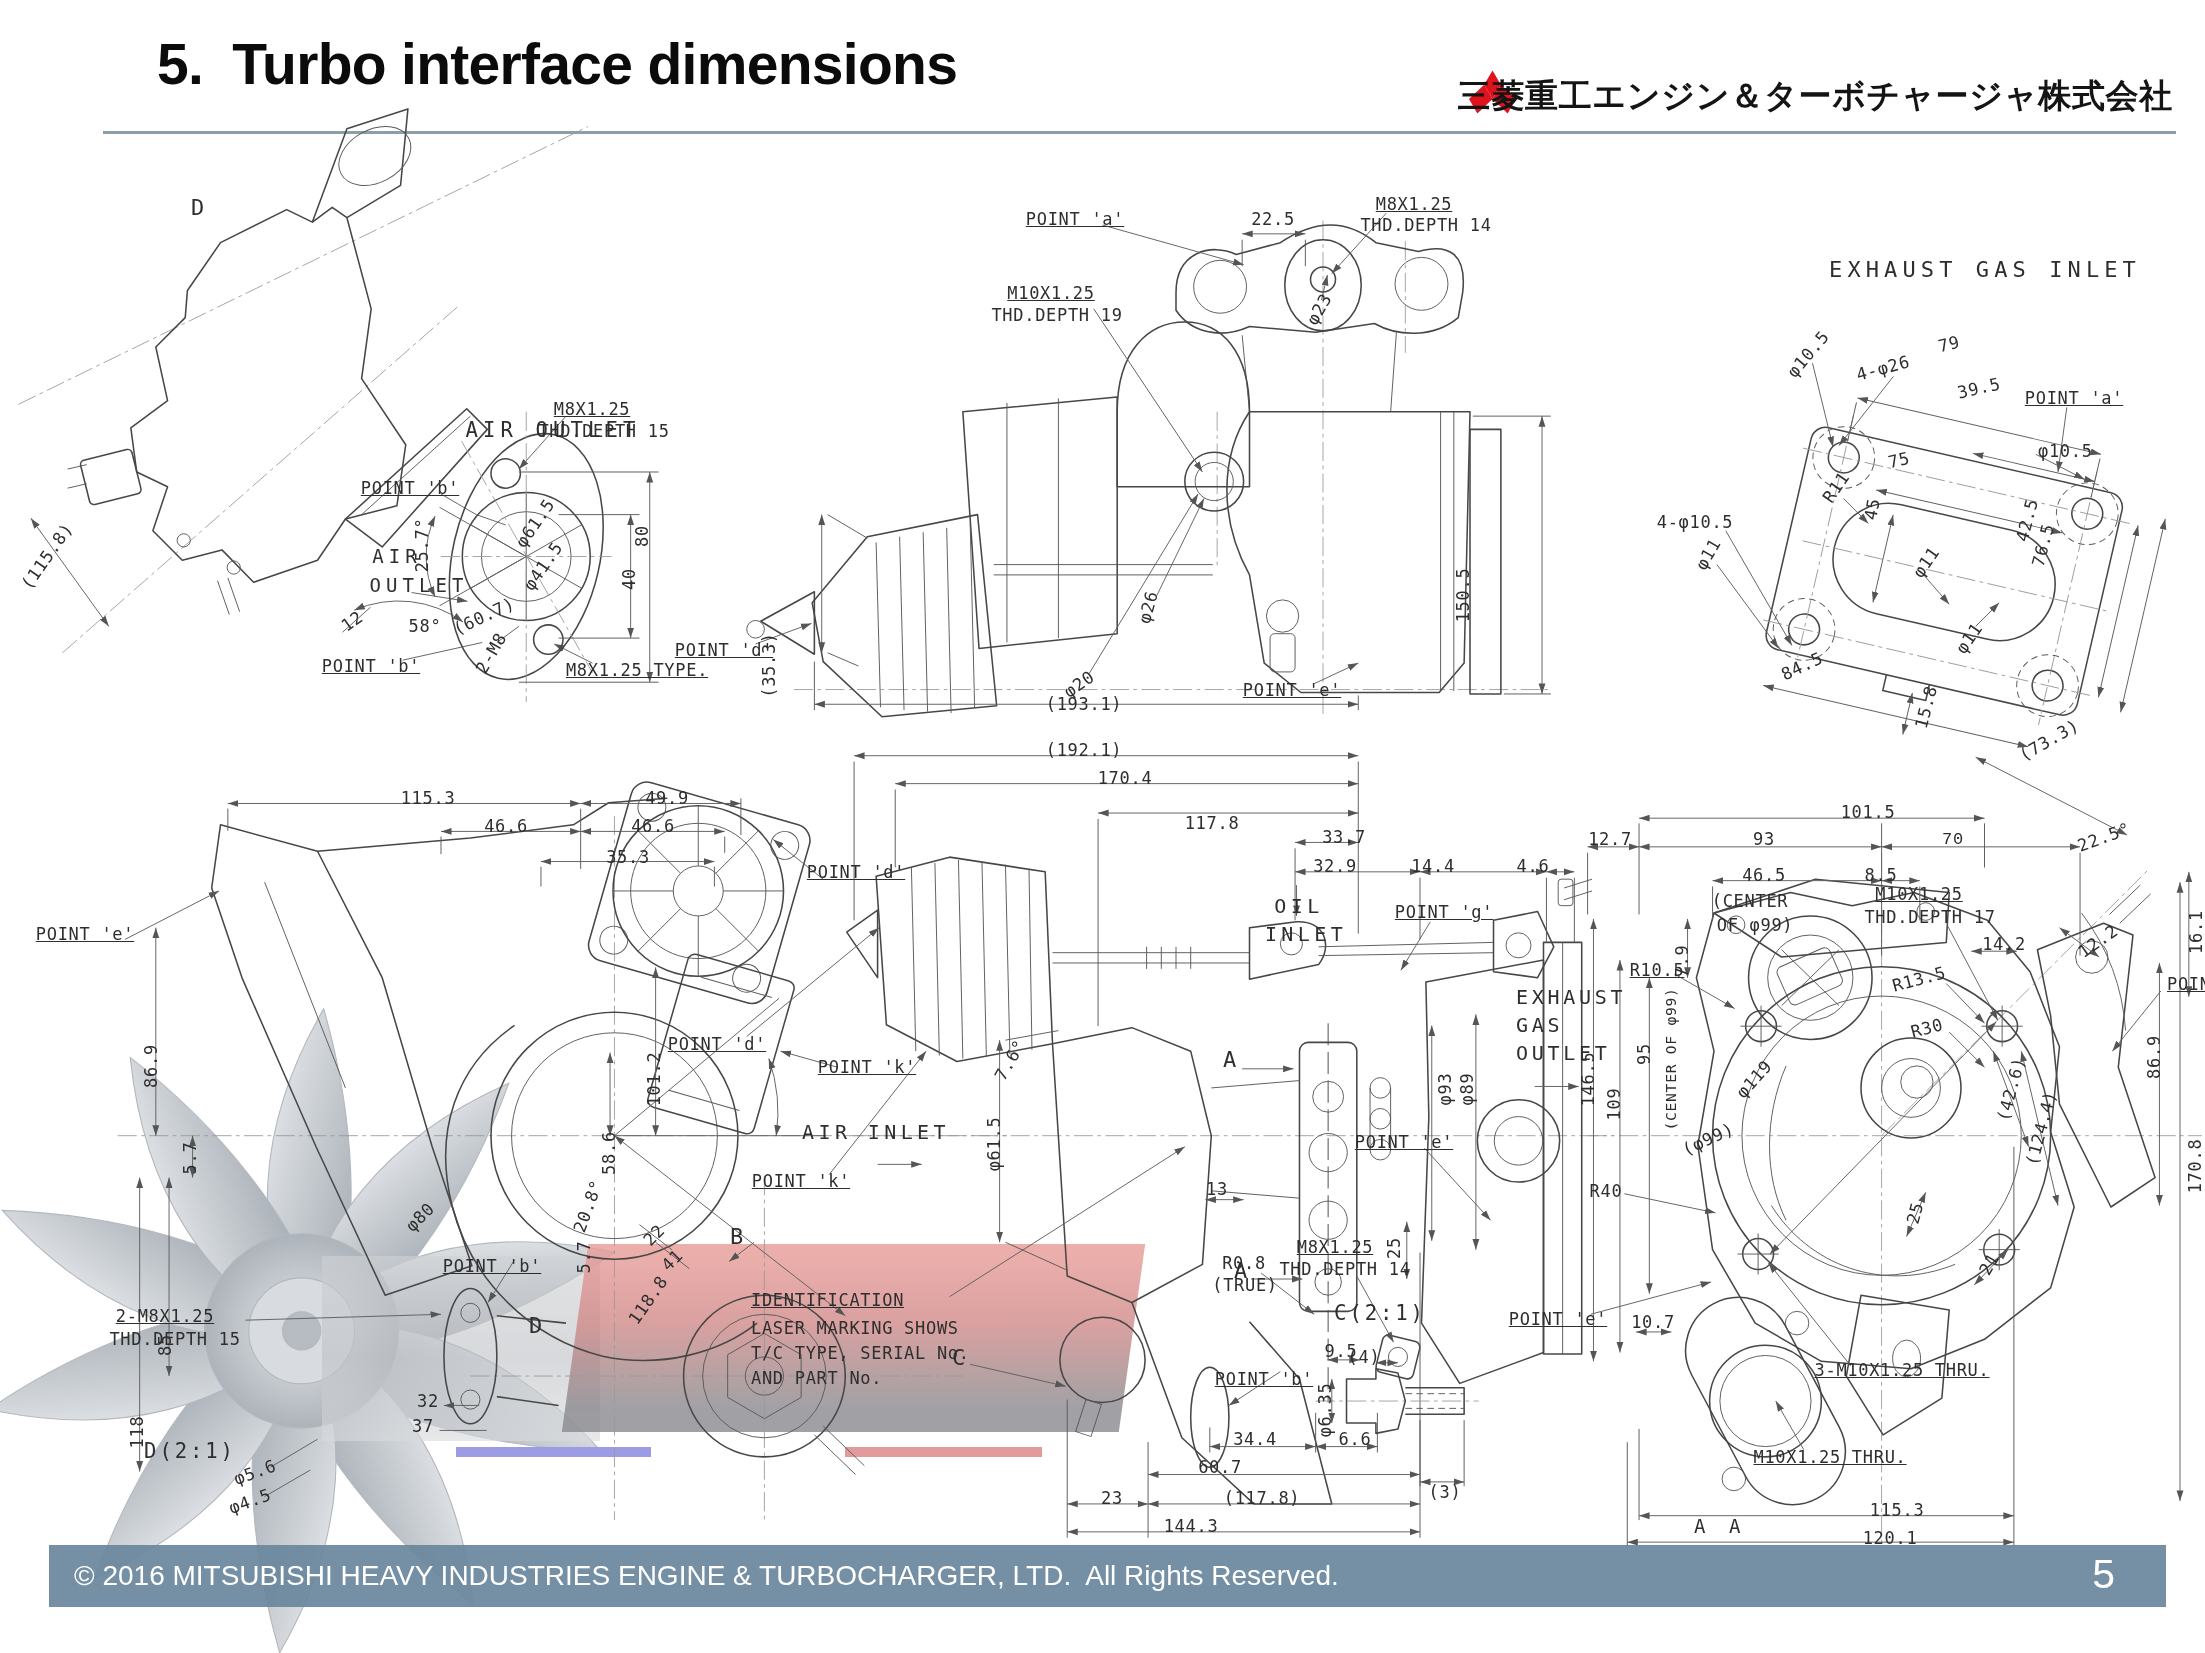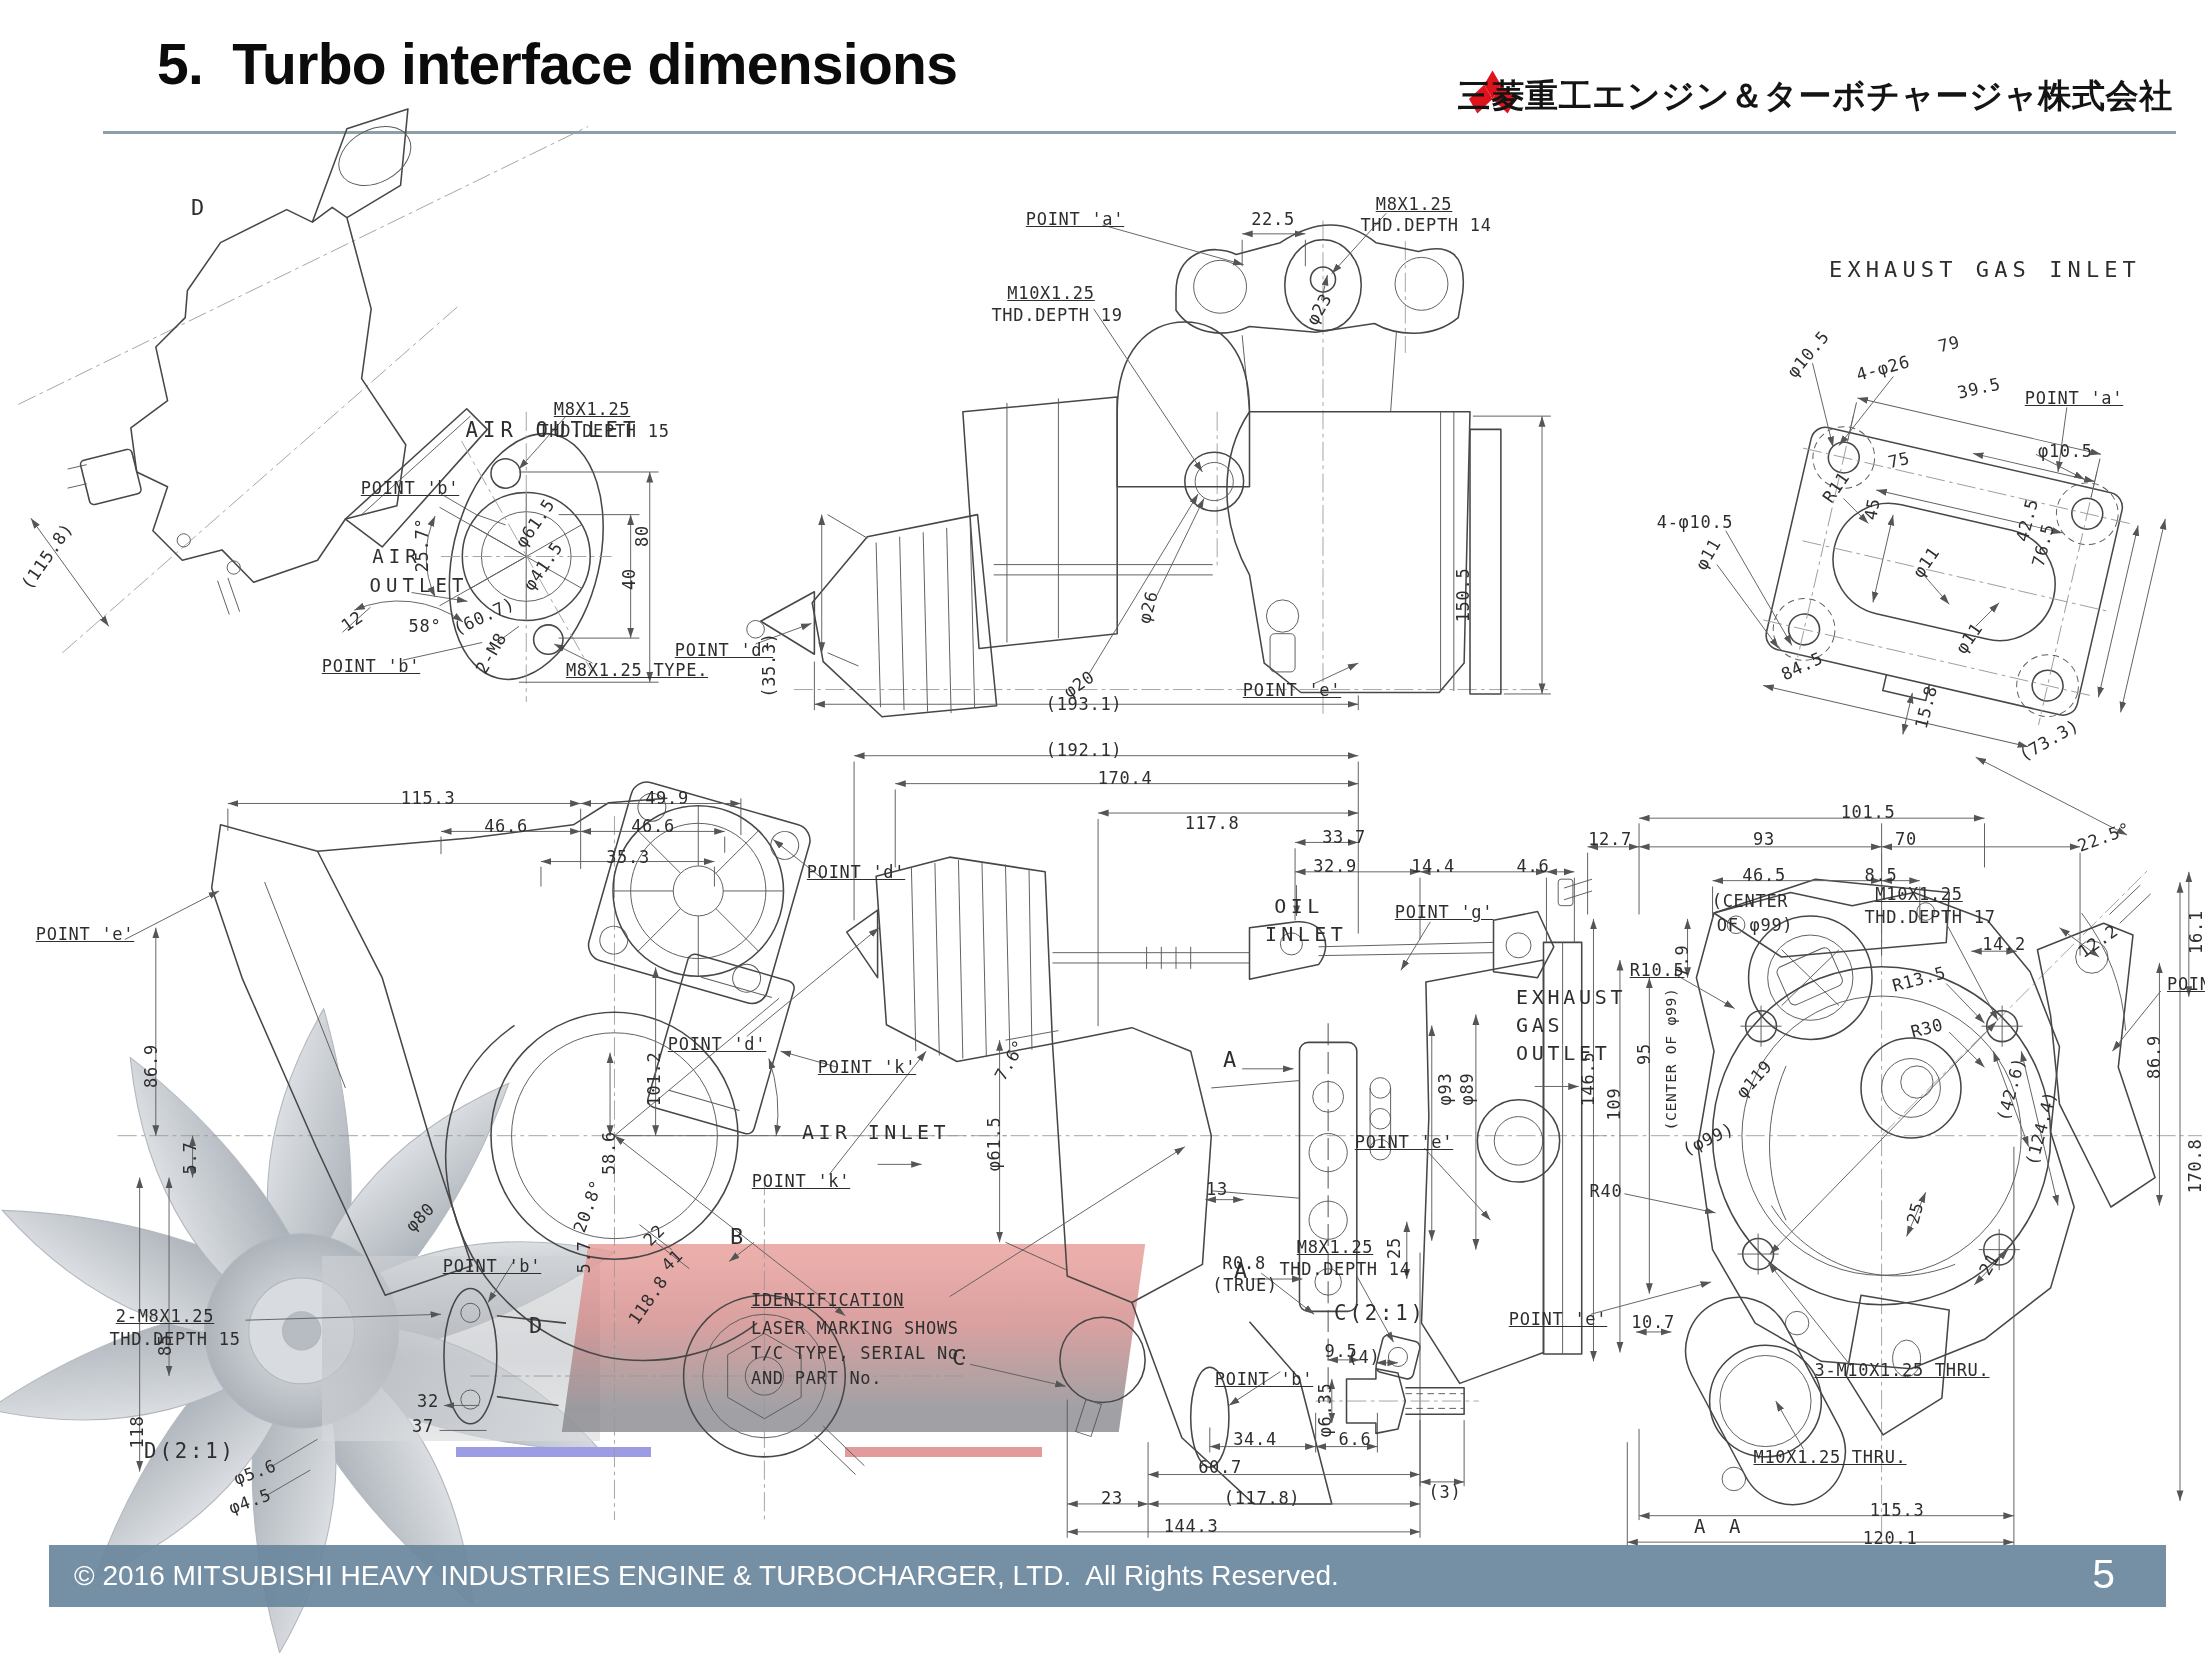--- a/index.html
+++ b/index.html
@@ -566,21 +566,21 @@
       <div class="lbl" style="left: 1262px; top: 1498px; transform: translate(-50%, -50%) rotate(0deg);">(117.8)</div>
       <div class="lbl" style="left: 1191px; top: 1526px; transform: translate(-50%, -50%) rotate(0deg);">144.3</div>
       <div class="lbl" style="left: 1380px; top: 1313px; font-size: 20.6px; letter-spacing: 2.9px; transform: translate(-50%, -50%) rotate(0deg);">C(2:1)</div>
       <div class="lbl" style="left: 1364px; top: 1357px; transform: translate(-50%, -50%) rotate(0deg);">(4)</div>
       <div class="lbl" style="left: 1325px; top: 1410px; transform: translate(-50%, -50%) rotate(-90deg);">φ6.35</div>
       <div class="lbl" style="left: 1445px; top: 1492px; transform: translate(-50%, -50%) rotate(0deg);">(3)</div>
       <div class="lbl" style="left: 2049px; top: 740px; transform: translate(-50%, -50%) rotate(-30deg);">(73.3)</div>
       <div class="lbl" style="left: 1868px; top: 812px; transform: translate(-50%, -50%) rotate(0deg);">101.5</div>
       <div class="lbl" style="left: 1610px; top: 839px; transform: translate(-50%, -50%) rotate(0deg);">12.7</div>
       <div class="lbl" style="left: 1764px; top: 839px; transform: translate(-50%, -50%) rotate(0deg);">93</div>
-      <div class="lbl" style="left: 1906px; top: 839px; transform: translate(-50%, -50%) rotate(0deg);">70</div>
+      <div class="lbl" style="left: 1953px; top: 839px; transform: translate(-50%, -50%) rotate(0deg); font-family: Liberation Mono, monospace;">70</div>
       <div class="lbl" style="left: 2104px; top: 837px; transform: translate(-50%, -50%) rotate(-20deg);">22.5°</div>
       <div class="lbl" style="left: 1764px; top: 875px; transform: translate(-50%, -50%) rotate(0deg);">46.5</div>
       <div class="lbl" style="left: 1871px; top: 875px; transform: translate(-50%, -50%) rotate(0deg); margin-left: 10px;">8.5</div>
       <div class="lbl" style="left: 1750px; top: 901px; transform: translate(-50%, -50%) rotate(0deg);">(CENTER</div>
       <div class="lbl" style="left: 1755px; top: 925px; transform: translate(-50%, -50%) rotate(0deg);">OF φ99)</div>
       <div class="lbl" style="left: 1919px; top: 894px; text-decoration: underline; transform: translate(-50%, -50%) rotate(0deg);">M10X1.25</div>
       <div class="lbl" style="left: 1930px; top: 917px; transform: translate(-50%, -50%) rotate(0deg);">THD.DEPTH 17</div>
       <div class="lbl" style="left: 2004px; top: 944px; transform: translate(-50%, -50%) rotate(0deg);">14.2</div>
       <div class="lbl" style="left: 2098px; top: 941px; transform: translate(-50%, -50%) rotate(-35deg);">12.2</div>
       <div class="lbl" style="left: 2167px; top: 984px; text-decoration: underline; transform: translate(0px, -50%) rotate(0deg);">POINT 'a'</div>

